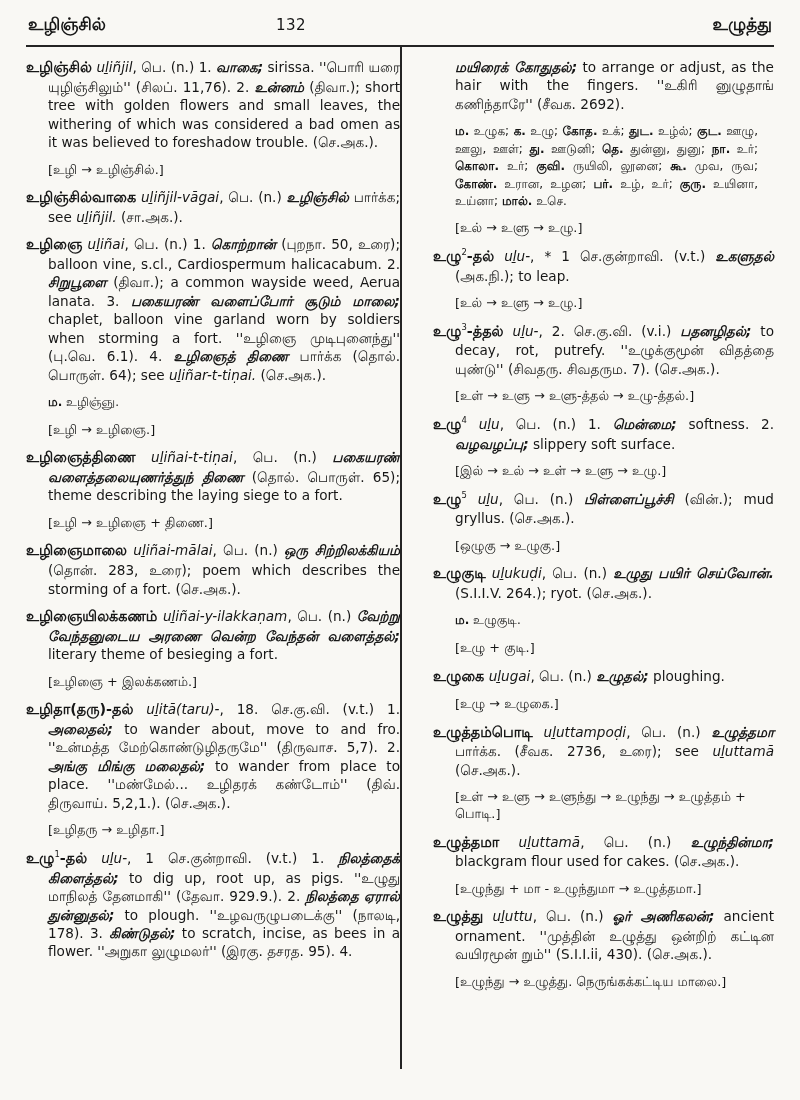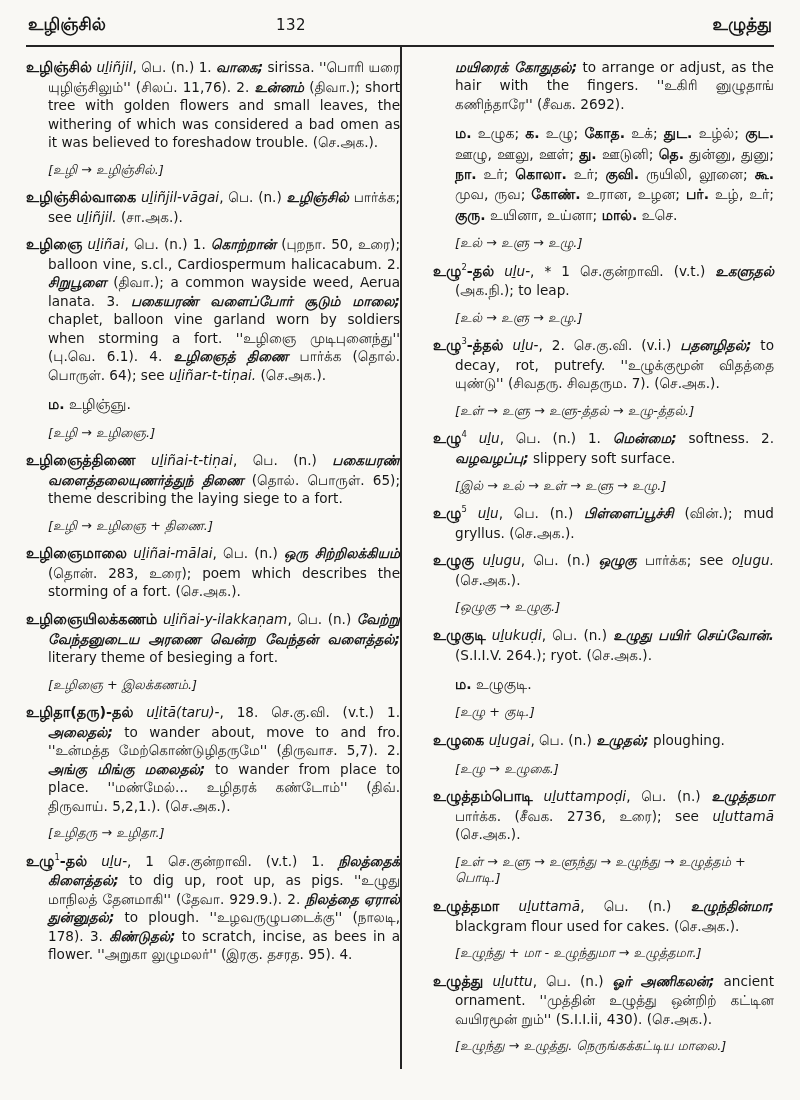--- a/index.html
+++ b/index.html
@@ -57,30 +57,29 @@
     font-size: 1.06em;
     font-weight: bold;
     font-style: normal;
   }
   i.translit { font-style: italic; }
   sup.supn { font-size: 0.62em; line-height: 0; }
   
   .entry b.g, .cont b.g { font-style: italic; }
   .cognate b.g { font-style: normal; }
   .etym {
-    font-style: italic;
     font-size: 12.8px;
     line-height: 1.3;
     margin: 10px 0 10px 22px;
   }
   .cognate {
-    font-size: 14px;
+    font-size: 12px;
     line-height: 1.45;
     text-align: justify;
-    margin: 10px 0 10px 22px;
+    margin: 10px 16px 10px 22px;
   }
 </style>
 </head>
 <body>
 
 <div class="page">
   <div class="hdr">
     <span class="hw">உழிஞ்சில்</span>
     <span class="pgnum">132</span>
     <span class="hw right">உழுத்து</span>
@@ -107,21 +106,20 @@
         <p class="cont"><b class="g">மயிரைக் கோதுதல்;</b> to arrange or adjust, as the hair with the fingers. ''உகிரி னுழுதாங் கணிந்தாரே'' (சீவக. 2692).</p>
         <p class="cognate"><b class="g">ம.</b> உழுக; <b class="g">க.</b> உழு; <b class="g">கோத.</b> உக்; <b class="g">துட.</b> உழ்ல்; <b class="g">குட.</b> ஊழு, ஊலு, ஊள்; <b class="g">து.</b> ஊடுனி; <b class="g">தெ.</b> துன்னு, துனு; <b class="g">நா.</b> உர்; <b class="g">கொலா.</b> உர்; <b class="g">குவி.</b> ருயிலி, லூனை; <b class="g">கூ.</b> முவ, ருவ; <b class="g">கோண்.</b> உரான, உழன; <b class="g">பர்.</b> உழ், உர்; <b class="g">குரு.</b> உயினா, உய்னா; <b class="g">மால்.</b> உசெ.</p>
         <p class="etym">[உல் → உளு → உழு.]</p>
         <p class="entry"><b class="head">உழு</b><sup class="supn">2</sup><b class="head">-தல்</b> <i class="translit">uḻu-</i>, * 1 செ.குன்றாவி. (v.t.) <b class="g">உகளுதல்</b> (அக.நி.); to leap.</p>
         <p class="etym">[உல் → உளு → உழு.]</p>
         <p class="entry"><b class="head">உழு</b><sup class="supn">3</sup><b class="head">-த்தல்</b> <i class="translit">uḻu-</i>, 2. செ.கு.வி. (v.i.) <b class="g">பதனழிதல்;</b> to decay, rot, putrefy. ''உழுக்குமூன் விதத்தை யுண்டு'' (சிவதரு. சிவதரும. 7). (செ.அக.).</p>
         <p class="etym">[உள் → உளு → உளு-த்தல் → உழு-த்தல்.]</p>
         <p class="entry"><b class="head">உழு</b><sup class="supn">4</sup> <i class="translit">uḻu</i>, பெ. (n.) 1. <b class="g">மென்மை;</b> softness. 2. <b class="g">வழவழப்பு;</b> slippery soft surface.</p>
         <p class="etym">[இல் → உல் → உள் → உளு → உழு.]</p>
         <p class="entry"><b class="head">உழு</b><sup class="supn">5</sup> <i class="translit">uḻu</i>, பெ. (n.) <b class="g">பிள்ளைப்பூச்சி</b> (வின்.); mud gryllus. (செ.அக.).</p>
-        <p class="entry"><b class="head">உழுகு</b> <i class="translit">uḻugu</i>, பெ. (n.) <b class="g">ஒழுகு</b> பார்க்க; see <i>oḻugu.</i> (செ.அக.).</p>
         <p class="etym">[ஒழுகு → உழுகு.]</p>
         <p class="entry"><b class="head">உழுகுடி</b> <i class="translit">uḻukuḍi</i>, பெ. (n.) <b class="g">உழுது பயிர் செய்வோன்.</b> (S.I.I.V. 264.); ryot. (செ.அக.).</p>
         <p class="cognate"><b class="g">ம.</b> உழுகுடி.</p>
         <p class="etym">[உழு + குடி.]</p>
         <p class="entry"><b class="head">உழுகை</b> <i class="translit">uḻugai</i>, பெ. (n.) <b class="g">உழுதல்;</b> ploughing.</p>
         <p class="etym">[உழு → உழுகை.]</p>
         <p class="entry"><b class="head">உழுத்தம்பொடி</b> <i class="translit">uḻuttampoḍi</i>, பெ. (n.) <b class="g">உழுத்தமா</b> பார்க்க. (சீவக. 2736, உரை); see <i>uḻuttamā</i> (செ.அக.).</p>
         <p class="etym">[உள் → உளு → உளுந்து → உழுந்து → உழுத்தம் + பொடி.]</p>
         <p class="entry"><b class="head">உழுத்தமா</b> <i class="translit">uḻuttamā</i>, பெ. (n.) <b class="g">உழுந்தின்மா;</b> blackgram flour used for cakes. (செ.அக.).</p>
         <p class="etym">[உழுந்து + மா - உழுந்துமா → உழுத்தமா.]</p>

